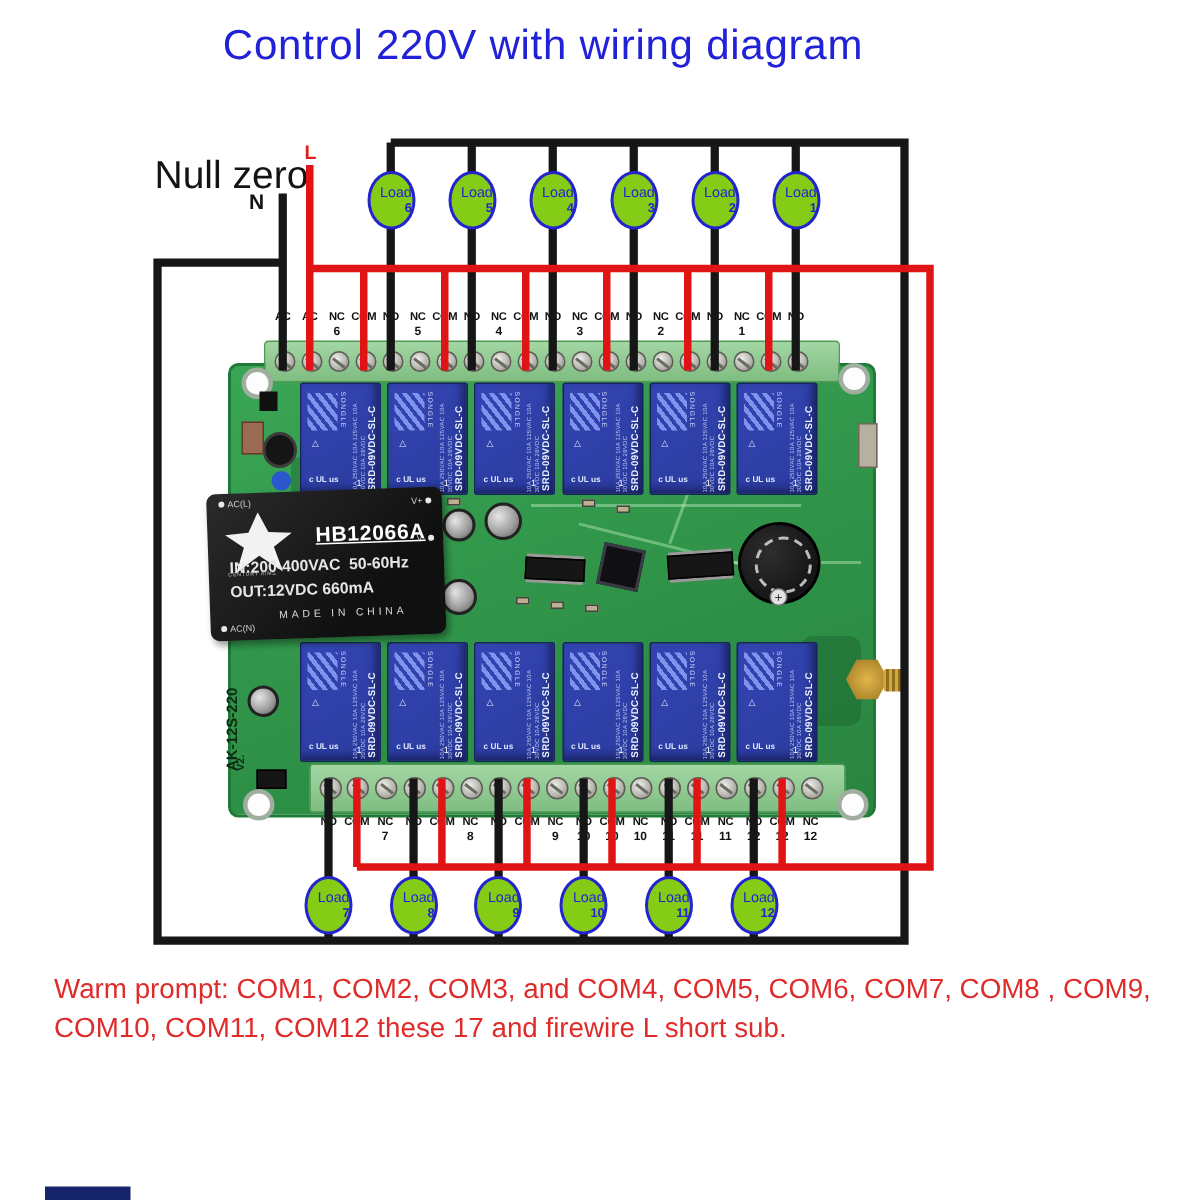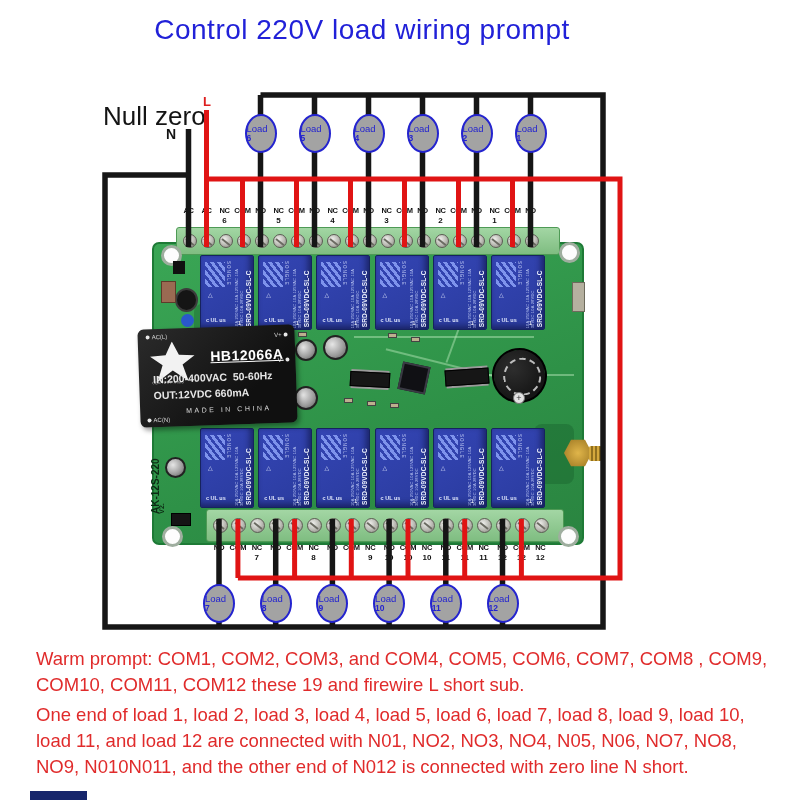--- a/index.html
+++ b/index.html
@@ -115,30 +115,30 @@
   .sma-cyl{left:589px;top:446px;width:13px;height:15px;border-radius:2px;
            background:repeating-linear-gradient(90deg,#d4a83d 0 2px,#8f6f1f 2px 4px);}
   .side-model{position:absolute;left:150px;top:428px;height:86px;writing-mode:vertical-rl;
               transform:rotate(180deg);font-size:10px;font-weight:bold;color:#0d2b14;z-index:3;}
   .side-ver{position:absolute;left:156px;top:505px;font-size:7px;font-weight:bold;color:#0d2b14;
             transform:rotate(-90deg);z-index:3;}
 
   
   #wire-layer{position:absolute;left:0;top:0;z-index:5;}
   .load{position:absolute;width:32px;height:39px;border:2.2px solid #2424cf;border-radius:50%;
-        background:#a3a3a3;z-index:6;text-align:left;color:#2424cf;box-sizing:border-box;}
+        background:#84cc16;z-index:6;text-align:right;color:#2424cf;box-sizing:border-box;}
   .load .lw{display:block;font-size:9.5px;margin-top:7px;}
   .load .ln{display:block;font-size:8.5px;font-weight:bold;margin-top:-1px;}
 </style>
 </head>
 <body>
 
 <div id="canvas">
 
-  <div class="title">Control 220V load wiring prompt</div>
+  <div class="title">Control 220V with wiring diagram</div>
   <div class="lw-l">L</div>
   <div class="nullline">Null zero</div>
   <div class="nl-n">N</div>
 
   <div class="board">
     <div class="trace" style="left:200px;top:92px;width:180px;height:2px;"></div>
     <div class="trace" style="left:230px;top:120px;width:130px;height:2px;transform:rotate(14deg);"></div>
     <div class="trace" style="left:120px;top:110px;width:2px;height:60px;"></div>
     <div class="trace" style="left:300px;top:70px;width:2px;height:50px;transform:rotate(20deg);"></div>
     <div class="trace" style="left:330px;top:130px;width:90px;height:2px;"></div>
@@ -572,16 +572,15 @@
       <div class="load" style="left: 429.8px; top: 583.5px;">
         <span class="lw">Load</span>
         <span class="ln">11</span>
       </div>
       <div class="load" style="left: 486.5px; top: 583.5px;">
         <span class="lw">Load</span>
         <span class="ln">12</span>
       </div>
     </div>
 
-  <p class="note" id="note1">Warm prompt: COM1, COM2, COM3, and COM4, COM5, COM6, COM7, COM8 , COM9, COM10, COM11, COM12 these 19 and firewire L short sub.</p>
-  <p class="note" id="note2">One end of load 1, load 2, load 3, load 4, load 5, load 6, load 7, load 8, load 9, load 10, load 11, and load 12 are connected with N01, NO2, NO3, NO4, N05, N06, NO7, NO8, NO9, N010N011, and the other end of N012 is connected with zero line N short.</p>
+  <p class="note" id="note1">Warm prompt: COM1, COM2, COM3, and COM4, COM5, COM6, COM7, COM8 , COM9, COM10, COM11, COM12 these 17 and firewire L short sub.</p>
   <div class="navybar"></div>
 </div>
 
 </body></html>

